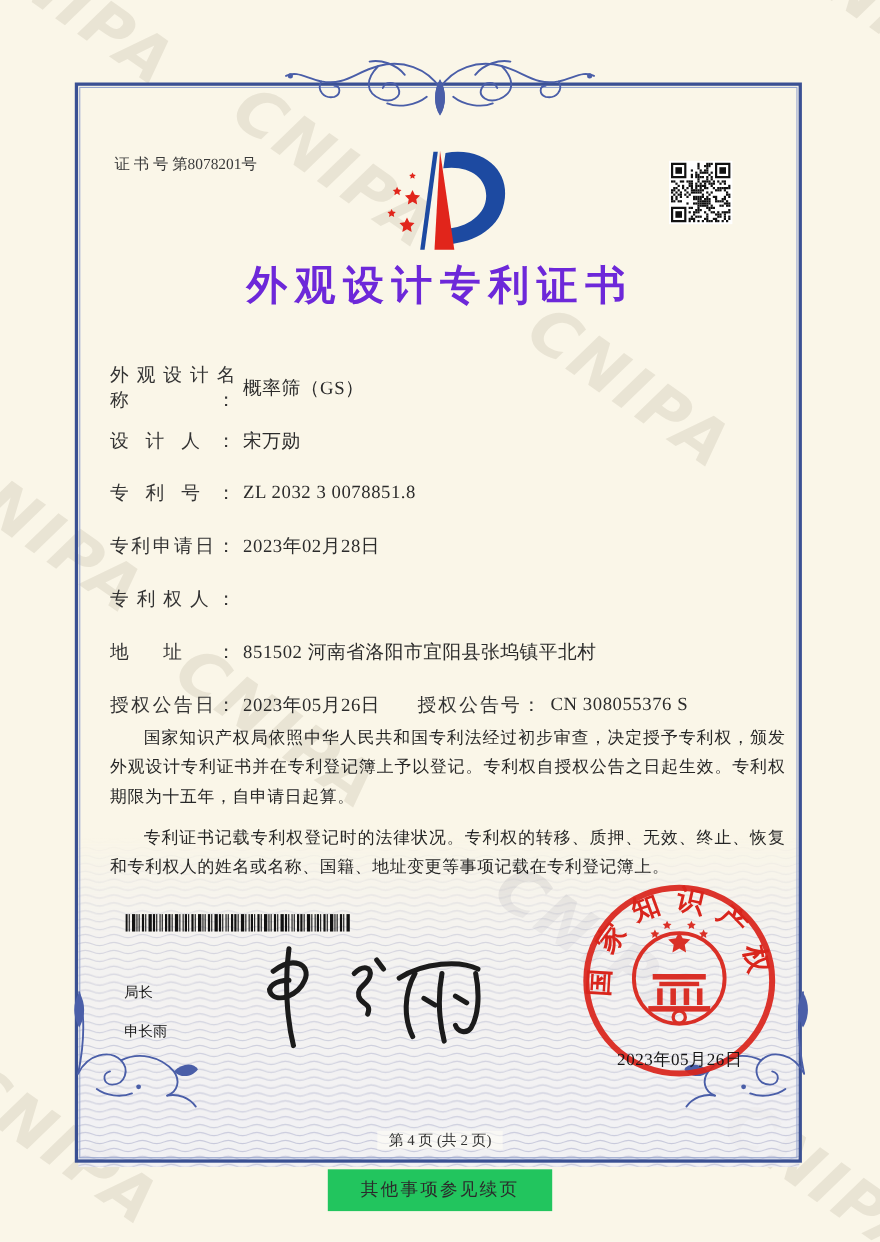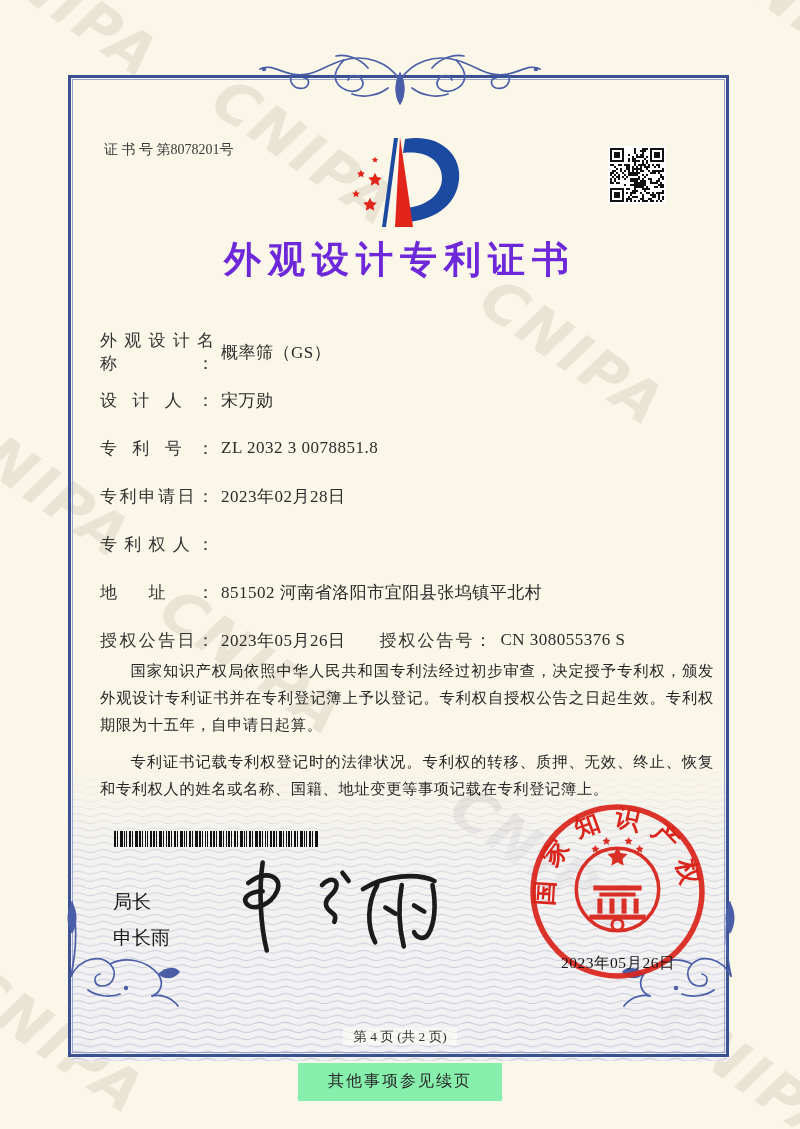--- a/index.html
+++ b/index.html
@@ -50,32 +50,32 @@
 
   
   .paras{position:absolute; left:100px; top:657px; width:614px; z-index:3;}
   .paras p{margin:0 0 9px 0; font-size:15.3px; line-height:1.78; text-indent:2em;
            text-align:justify; letter-spacing:0.6px; color:#262626;}
 
   
   .barcode{position:absolute; left:114px; top:831px; z-index:3;}
   .sig-block{position:absolute; left:113px; top:884px; z-index:3;
              font-family:"Liberation Sans","DejaVu Sans",sans-serif;
-             font-size:19px; line-height:36px; color:#161616;}
+             font-size:13px; line-height:36px; color:#161616;}
   .signature{position:absolute; left:232px; top:853px; z-index:3;}
   .seal{position:absolute; left:527px; top:801px; z-index:3;}
   .seal-date{position:absolute; left:530px; top:953px; width:176px; z-index:4;
              text-align:center; font-size:15.5px; color:#151515; letter-spacing:0.5px;}
 
   
   .page-info{position:absolute; left:0; right:0; top:1028px; z-index:3; text-align:center;
              font-size:13.5px; color:#333;}
   .page-info span{background:rgba(255,253,245,0.6); padding:1px 10px;}
   .cont-note{position:absolute; left:50%; transform:translateX(-50%); top:1063px; z-index:3;
-             background:#86efac; padding:8px 30px 9px; font-size:16px; letter-spacing:2px;
+             background:#22c55e; padding:8px 30px 9px; font-size:16px; letter-spacing:2px;
              color:#2b2b2b;}
 </style>
 </head>
 <body>
 
 <div class="page" data-interactable="false">
 
   
   <svg width="0" height="0" aria-hidden="true" data-interactable="false">
     <defs>

